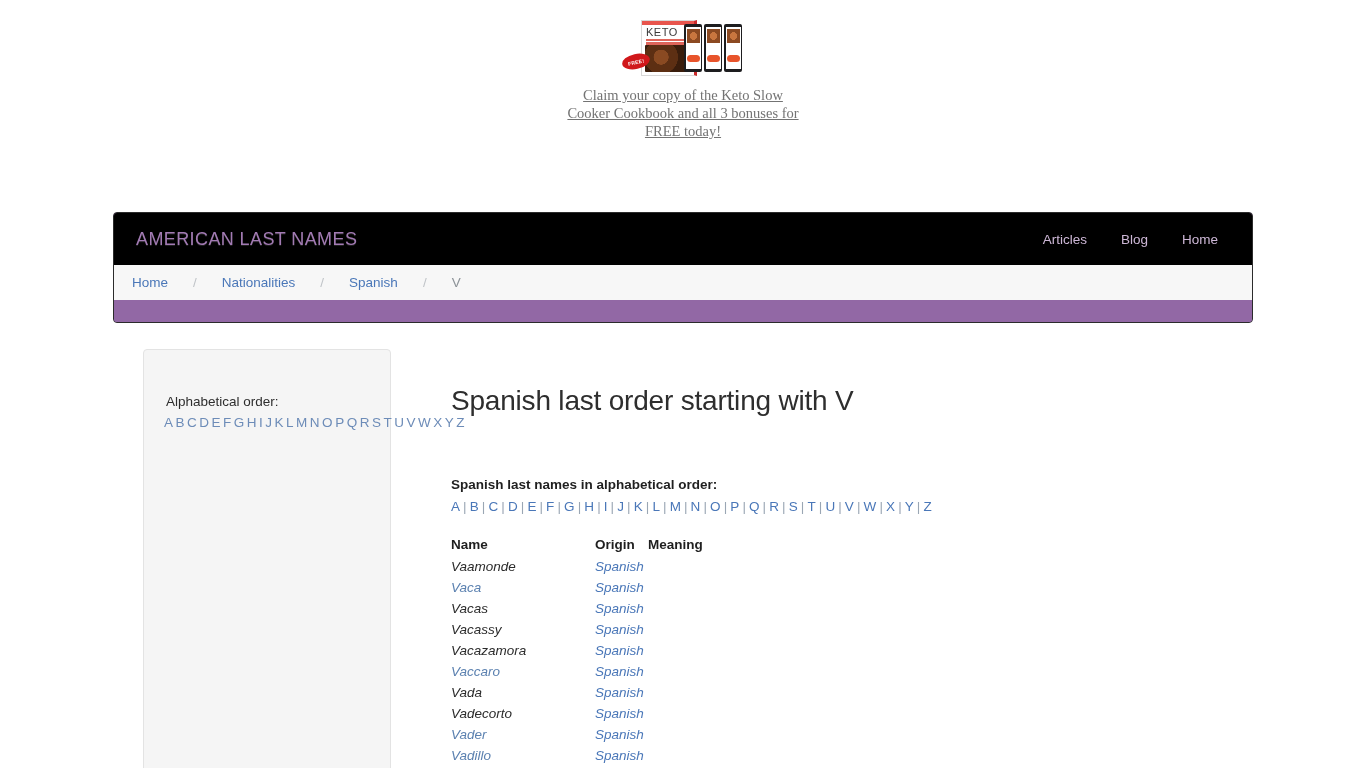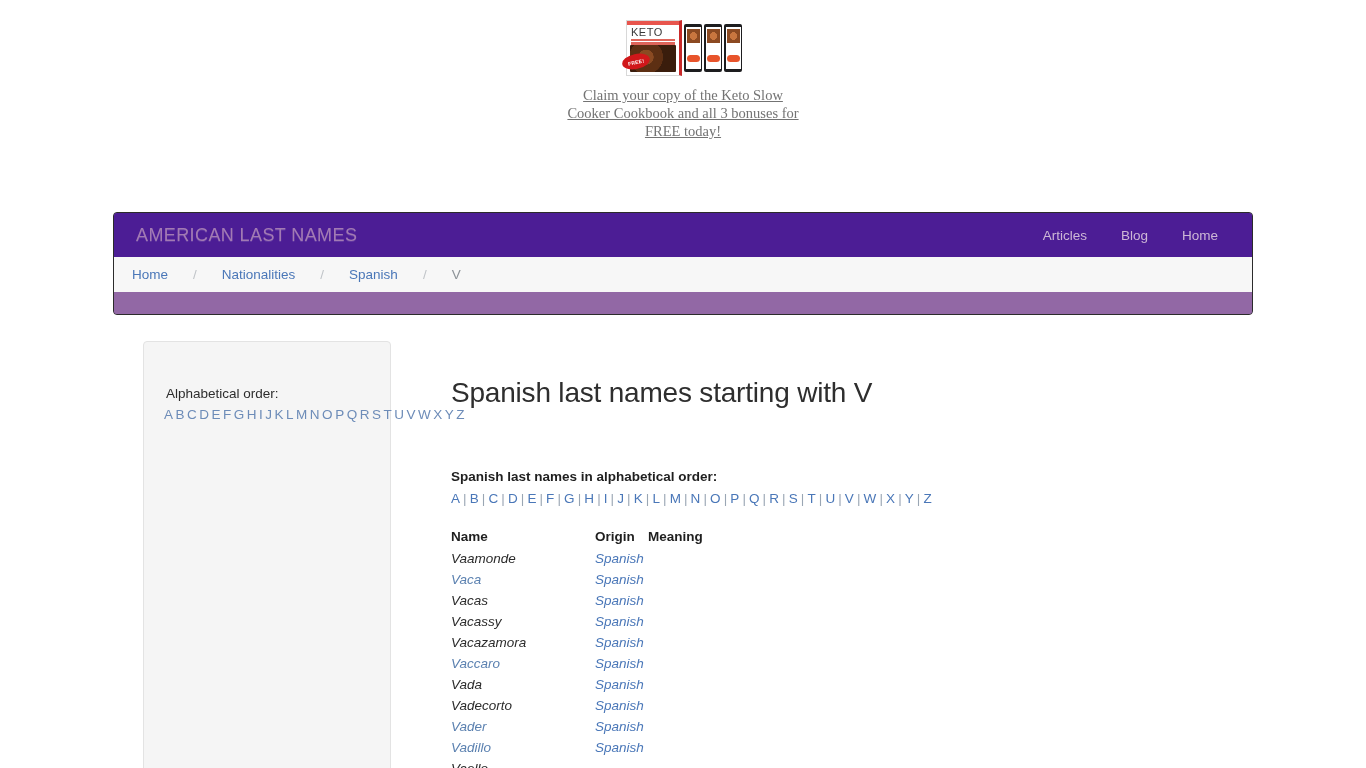--- a/index.html
+++ b/index.html
@@ -24,21 +24,21 @@
   }
   .ad-img {
     width: 122px;
     height: 60px;
     position: relative;
     overflow: hidden;
     background: #ffffff;
   }
   .ad-book {
     position: absolute;
-    left: 4px; top: 2px;
+    left: 19px; top: 2px;
     width: 56px; height: 56px;
     background: #ffffff;
     border: 1px solid #d8d8d8;
     border-right: 3px solid #c92a2a;
     overflow: hidden;
   }
   .ad-book-top {
     position: absolute; left: 0; top: 0; width: 100%; height: 4px;
     background: #e8554d;
   }
@@ -104,25 +104,25 @@
 
   .hdr-shell {
     width: 1140px;
     margin: 72px auto 0 auto;
     background: #9268a5;
     border: 1px solid #2b2b2b;
     border-radius: 4px;
     overflow: hidden;
   }
   .navbar {
-    height: 44px;
+    height: 52px;
     display: flex;
     align-items: center;
     padding: 0 22px;
-    background: #4c1d95;
+    background: #000000;
   }
   .brand {
     font-size: 18px;
     color: #a27ab3;
     letter-spacing: .4px;
     text-shadow: 0 1px 0 rgba(255,255,255,.12);
     cursor: pointer;
   }
   .nav-links { margin-left: auto; display: flex; gap: 34px; padding-right: 12px; }
   .nav-links span {
@@ -289,21 +289,21 @@
   </div>
 
   <div class="cols">
 
     <div class="side">
       <div class="side-h">Alphabetical order:</div>
       <div class="alpha-side" id="side-alpha"><span>A</span><span>B</span><span>C</span><span>D</span><span>E</span><span>F</span><span>G</span><span>H</span><span>I</span><span>J</span><span>K</span><span>L</span><span>M</span><span>N</span><span>O</span><span>P</span><span>Q</span><span>R</span><span>S</span><span>T</span><span>U</span><span>V</span><span>W</span><span>X</span><span>Y</span><span>Z</span></div>
     </div>
 
     <div class="main">
-      <h1 class="title">Spanish last names starting with V</h1>
+      <h1 class="title">Spanish last order starting with V</h1>
       <div class="sub-h">Spanish last names in alphabetical order:</div>
       <div class="alpha-main" id="main-alpha"><span>A</span><i>|</i><span>B</span><i>|</i><span>C</span><i>|</i><span>D</span><i>|</i><span>E</span><i>|</i><span>F</span><i>|</i><span>G</span><i>|</i><span>H</span><i>|</i><span>I</span><i>|</i><span>J</span><i>|</i><span>K</span><i>|</i><span>L</span><i>|</i><span>M</span><i>|</i><span>N</span><i>|</i><span>O</span><i>|</i><span>P</span><i>|</i><span>Q</span><i>|</i><span>R</span><i>|</i><span>S</span><i>|</i><span>T</span><i>|</i><span>U</span><i>|</i><span>V</span><i>|</i><span>W</span><i>|</i><span>X</span><i>|</i><span>Y</span><i>|</i><span>Z</span></div>
 
       <table class="names">
         <thead>
           <tr>
             <th class="c-name">Name</th>
             <th class="c-origin">Origin</th>
             <th class="c-meaning">Meaning</th>
           </tr>

